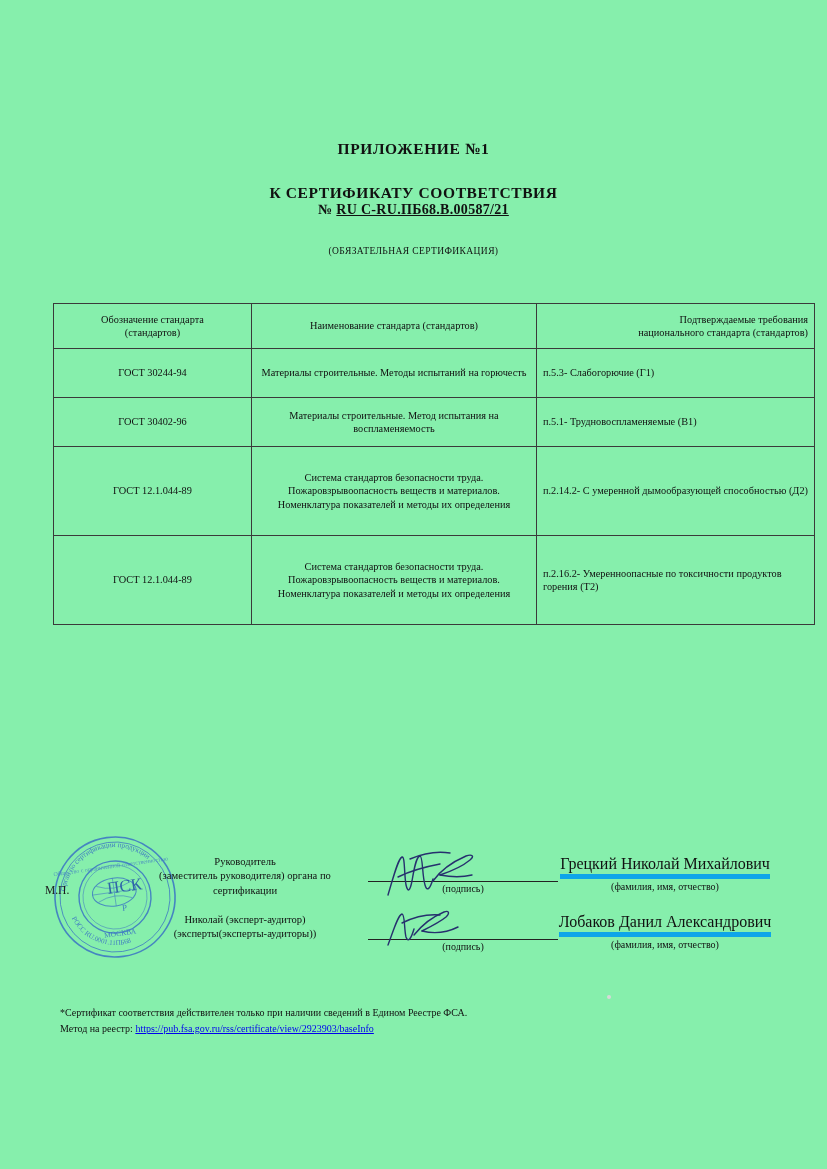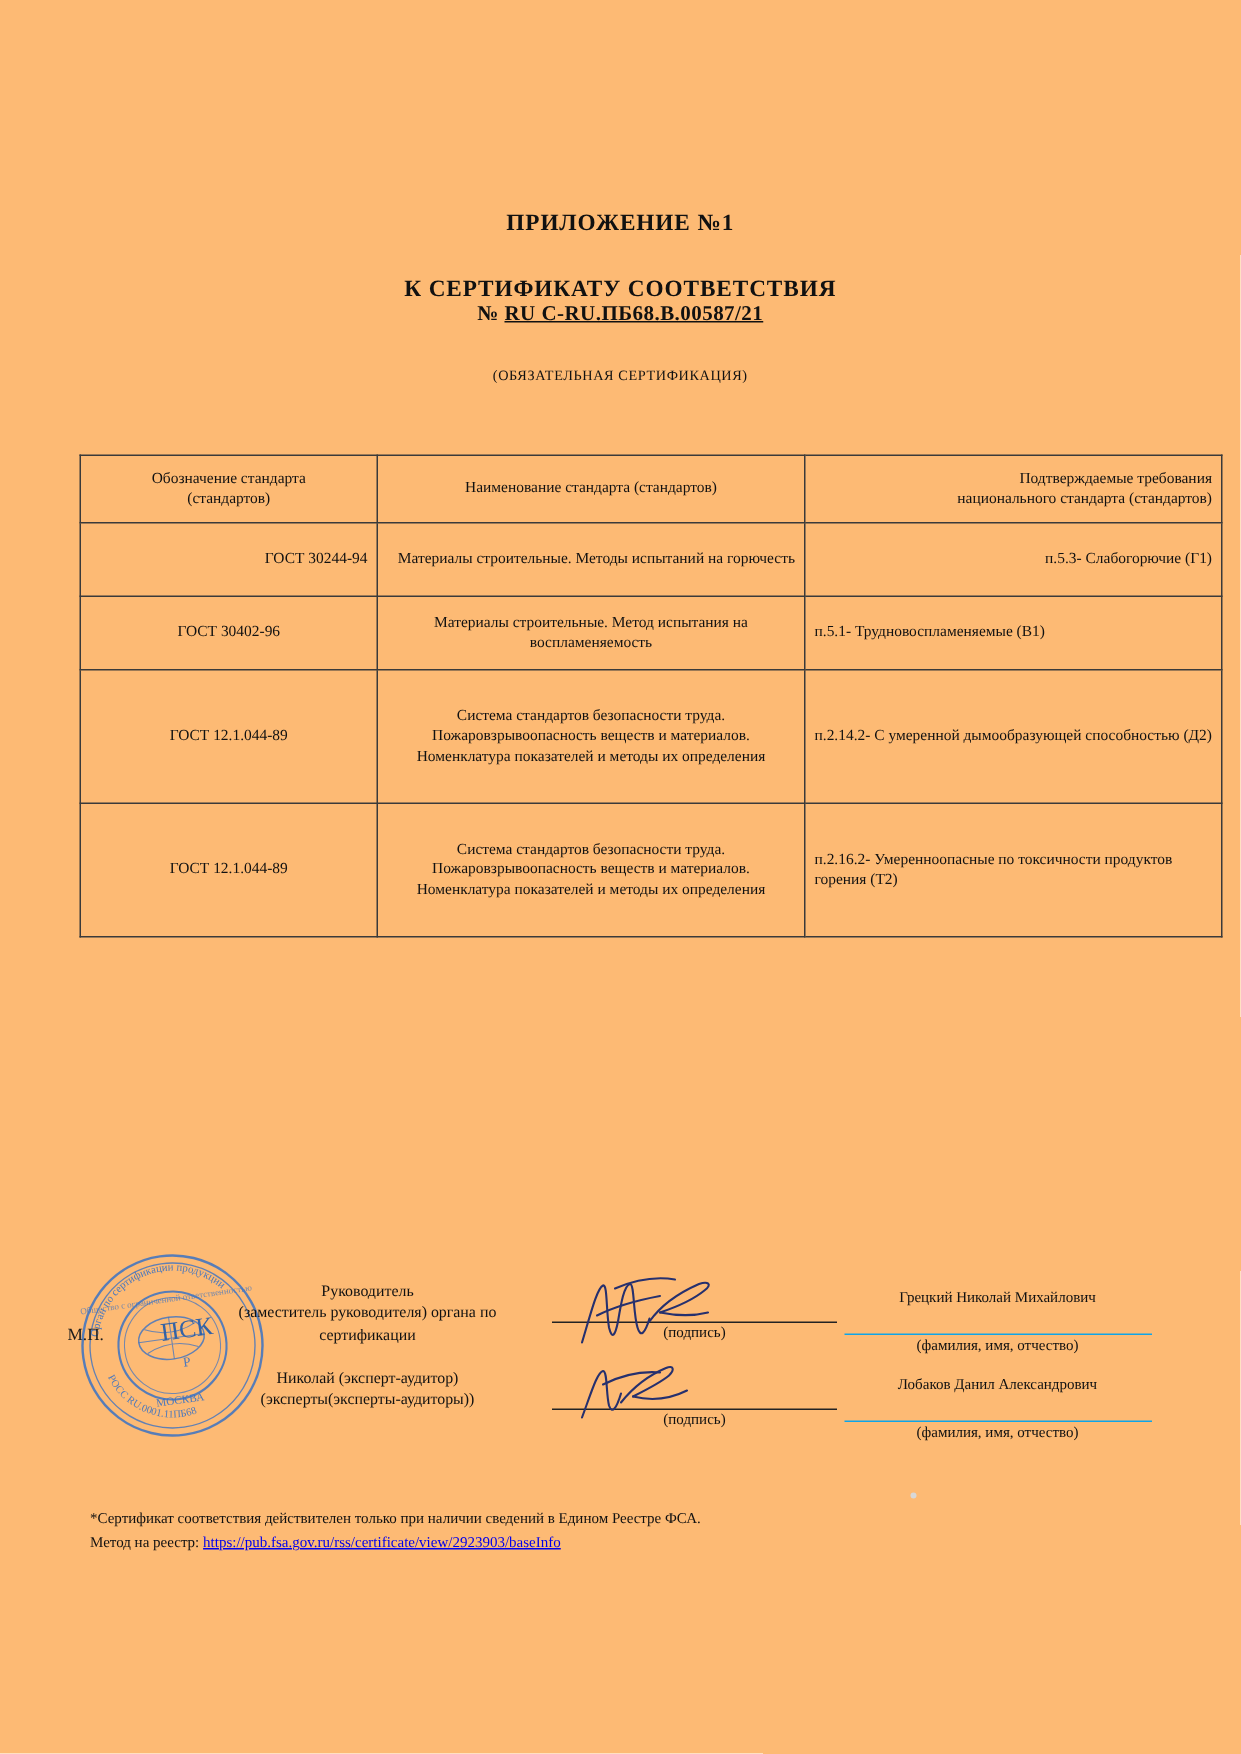--- a/index.html
+++ b/index.html
@@ -11,21 +11,21 @@
     width: 827px;
     height: 1169px;
     position: relative;
     font-family: "Liberation Serif", serif;
     color: #111111;
     overflow: hidden;
   }
   .page {
     position: absolute;
     inset: 0;
-    background: #fdba74;
+    background: #86efac;
   }
   
   .header {
     position: absolute;
     top: 140px;
     left: 0;
     right: 0;
     text-align: center;
   }
   .title-1 {
@@ -72,21 +72,21 @@
     font-weight: normal;
     text-align: center;
     height: 34px;
   }
   .col-a { width: 185px; text-align: center; }
   .col-b { width: 272px; text-align: center; }
   .col-c { width: 265px; text-align: left; padding-left: 9px; }
   .cell-a { text-align: center; }
   .cell-b { text-align: center; }
   .cell-c { text-align: left; padding-left: 9px; }
-  .row-h1 td { height: 38px; text-align: right; }
+  .row-h1 td { height: 38px; }
   .row-h2 td { height: 38px; }
   .row-h3 td { height: 78px; }
   .row-h4 td { height: 78px; }
   
   .sig-block {
     position: absolute;
     top: 845px;
     left: 0;
     right: 0;
     height: 140px;
@@ -120,23 +120,23 @@
     font-size: 10px;
     margin-top: 1px;
   }
   .name-area {
     position: absolute;
     left: 540px;
     width: 250px;
     text-align: center;
   }
   .name-text {
-    font-size: 10px;
-    border-bottom: 1px solid #0ea5e9;
-    padding-bottom: 18px;
+    font-size: 16px;
+    border-bottom: 5px solid #0ea5e9;
+    padding-bottom: 1px;
     display: inline-block;
     min-width: 205px;
   }
   .name-caption {
     font-size: 10px;
     margin-top: 2px;
   }
   
   .scribble {
     position: absolute;

